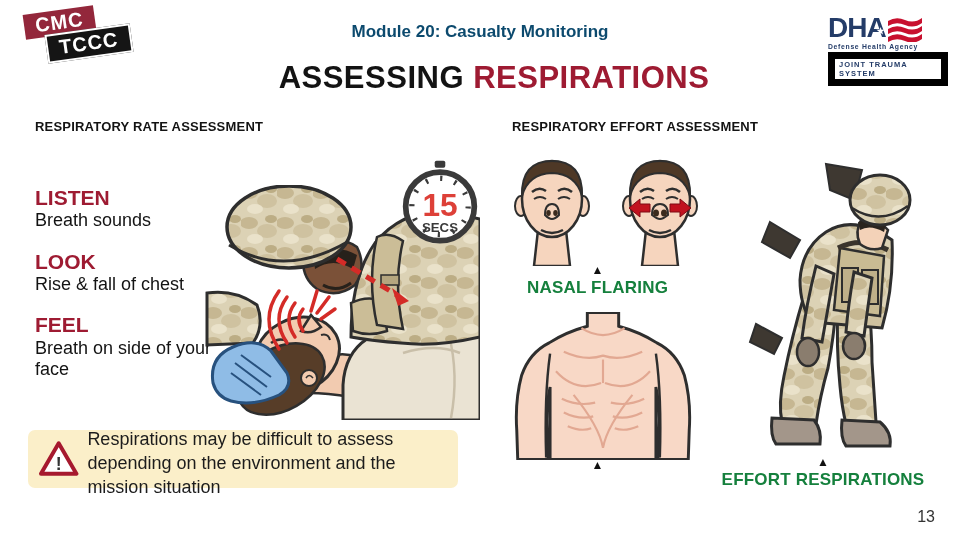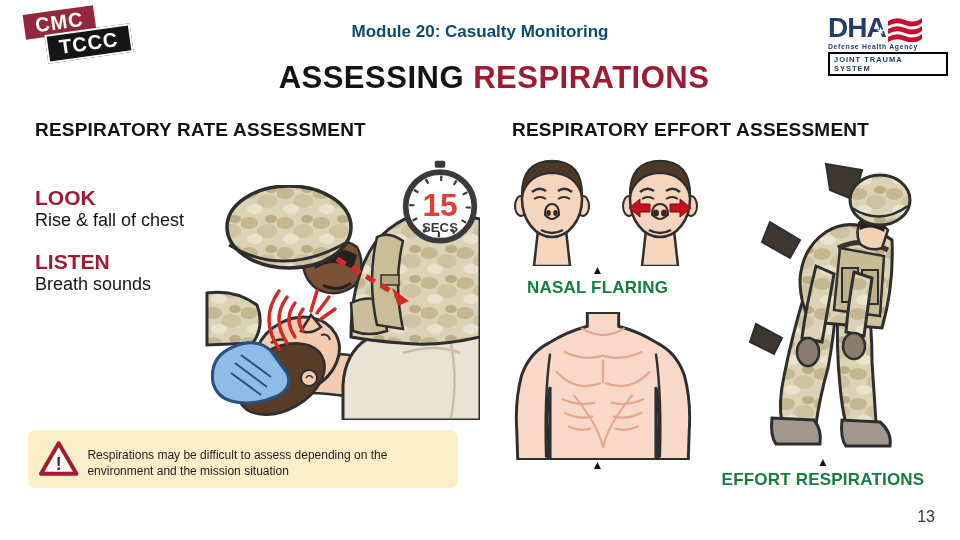--- a/index.html
+++ b/index.html
@@ -18,28 +18,28 @@
   .module-title { left:0; top:22px; width:100%; text-align:center; font-size:17px;
                   font-weight:bold; color:#0c4a6e; }
   .dha { right:12px; top:14px; width:120px; }
   .dha-row { display:flex; align-items:flex-start; }
   .dha-acronym { position:relative; font-size:28px; font-weight:bold; color:#243C68;
                  letter-spacing:-1px; line-height:1; }
   .dha-star { position:absolute; right:2px; top:13px; font-size:9px; color:#fff; }
   .dha-flag { margin:2px 0 0 1px; }
   .dha-agency { font-size:6.8px; font-weight:bold; letter-spacing:0.7px; color:#243C68; margin-top:1px; }
   .dha-system { display:inline-block; font-size:7.5px; font-weight:bold; letter-spacing:1px;
-                color:#243C68; border:2px solid #000000; padding:1px 4px; margin-top:2px; }
+                color:#243C68; border:7px solid #000000; padding:1px 4px; margin-top:2px; }
   .main-title { left:0; top:60px; width:100%; text-align:center; font-size:31px;
                 font-weight:bold; letter-spacing:0.5px;padding-left:28px; }
   .t-black { color:#131313; }
   .t-red { color:#9E1B32; }
 
   
-  .sec-heading { font-size:19px; font-weight:bold; color:#131313; letter-spacing:0.2px; }
+  .sec-heading { font-size:13px; font-weight:bold; color:#131313; letter-spacing:0.2px; }
   .heading-left { left:35px; top:119px; }
   .heading-right { left:512px; top:119px; }
 
   
   .steps { left:35px; top:186px; width:180px; }
   .step + .step { margin-top:18px; }
   .step-label { font-size:21px; font-weight:bold; color:#9E1B32; line-height:1.15; }
   .step-desc { font-size:18px; color:#131313; line-height:1.2; }
 
   
@@ -52,21 +52,21 @@
   .fig-label { text-align:center; }
   .pointer { display:block; font-size:12px; line-height:1; color:#111; margin-bottom:2px; }
   .fig-text { font-size:17px; font-weight:bold; color:#15803d; letter-spacing:0.2px; }
   .label-nasal { left:500px; top:264px; width:195px; }
   .label-retractions { left:500px; top:459px; width:195px; }
   .label-tripod { left:708px; top:456px; width:230px; }
 
   
   .warn-box { left:28px; top:430px; width:430px; height:58px; background:#FBEFC9;
               border-radius:7px; display:flex; align-items:center; padding:0 10px; }
-  .warn-text { font-size:12px; color:#1c1c1c; line-height:1.35; margin-left:8px; width:366px;margin-top:8px; }
+  .warn-text { font-size:18px; color:#1c1c1c; line-height:1.35; margin-left:8px; width:366px;margin-top:8px; }
 
   .page-num { right:25px; bottom:14px; font-size:16px; color:#333; }
 </style>
 </head>
 <body>
 
 <div class="slide">
 
   <div class="cmc-logo abs">
     <span class="cmc-box">CMC</span>
@@ -90,26 +90,30 @@
 
   <div class="main-title abs">
     <span class="t-black">ASSESSING</span>
     <span class="t-red">RESPIRATIONS</span>
   </div>
 
   <div class="sec-heading heading-left abs">RESPIRATORY RATE ASSESSMENT</div>
 
   <div class="steps abs">
     <div class="step">
+      <div class="step-label">LISTEN</div>
+      <div class="step-desc">Breath sounds</div>
+    </div>
+    <div class="step">
       <div class="step-label">LOOK</div>
       <div class="step-desc">Rise &amp; fall of chest</div>
     </div>
     <div class="step">
-      <div class="step-label">LISTEN</div>
-      <div class="step-desc">Breath sounds</div>
+      <div class="step-label">FEEL</div>
+      <div class="step-desc">Breath on side of your face</div>
     </div>
   </div>
 
   <svg class="main-illustration abs" width="275" height="235" viewBox="0 0 275 235">
     <defs>
       <pattern id="camoA" width="36" height="30" patternUnits="userSpaceOnUse">
         <rect width="36" height="30" fill="#DCD2B5"></rect>
         <ellipse cx="8" cy="8" rx="9" ry="6" fill="#C6B792"></ellipse>
         <ellipse cx="26" cy="16" rx="10" ry="7" fill="#CFC2A0"></ellipse>
         <ellipse cx="14" cy="24" rx="8" ry="5" fill="#EAE2CA"></ellipse>

